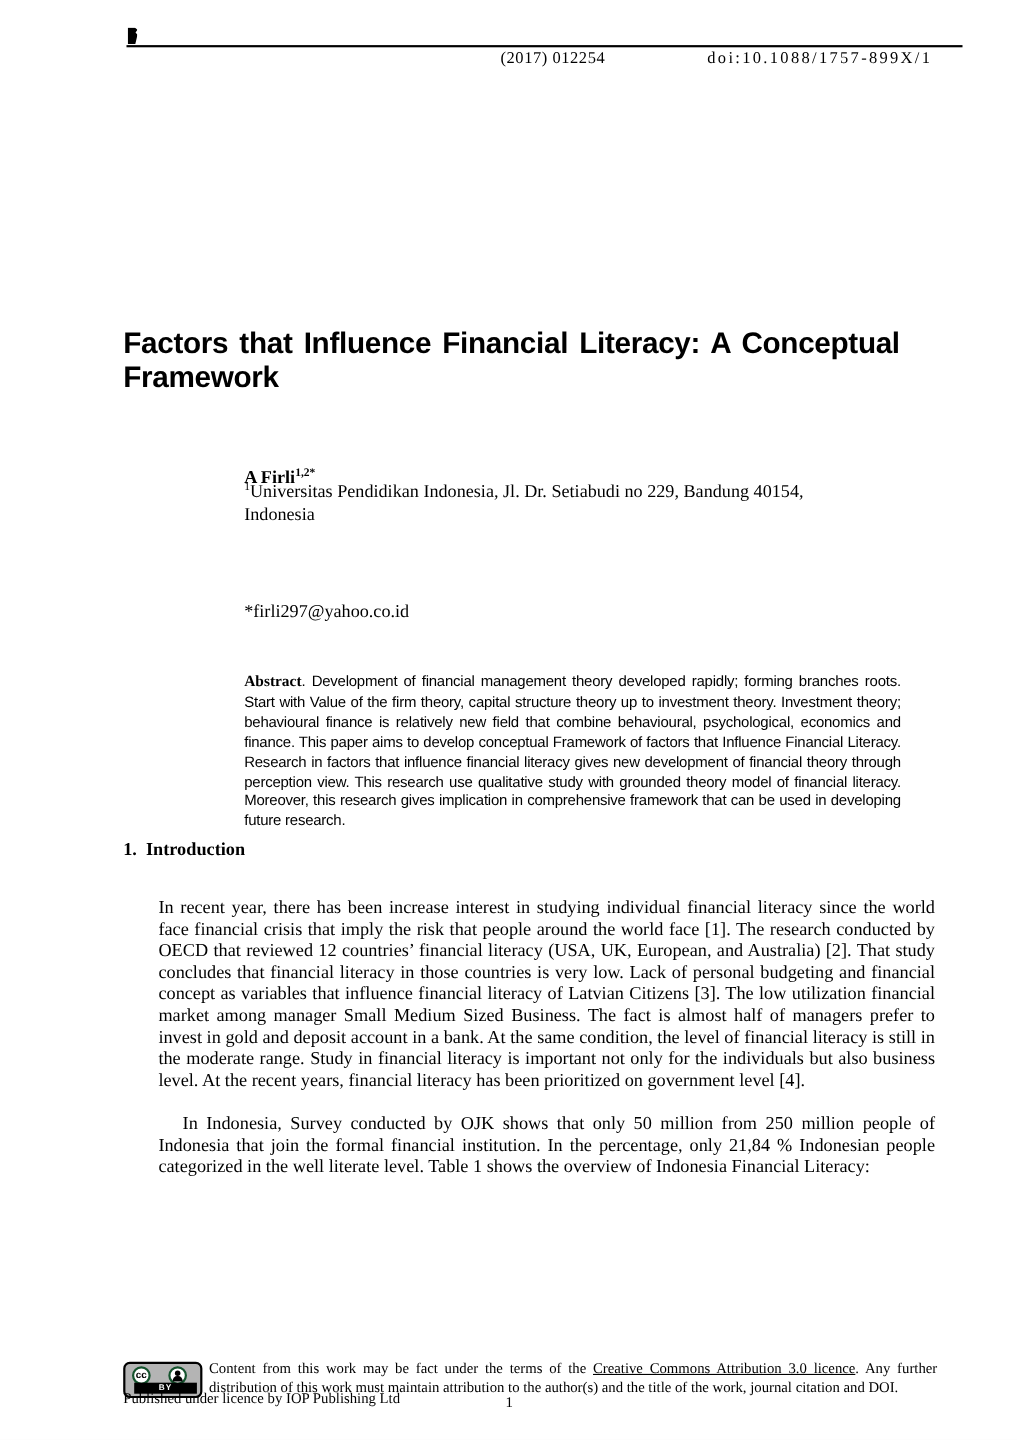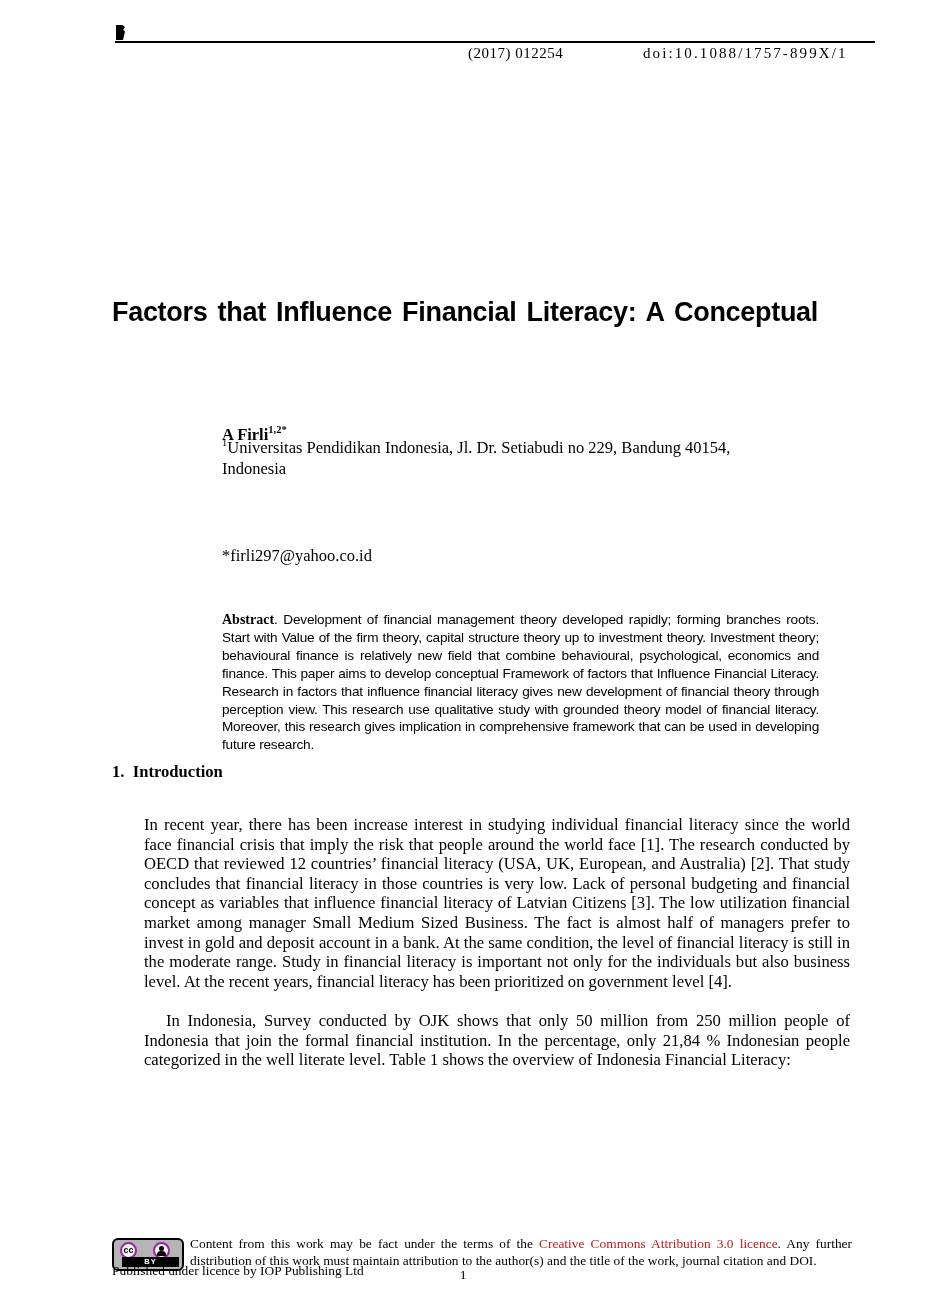--- a/index.html
+++ b/index.html
@@ -13,21 +13,21 @@
     overflow:hidden;
   }
   
   .header-mark{
     position:absolute;left:116px;top:25px;width:9px;height:15px;background:#000;
     clip-path:polygon(0 0,72% 0,100% 14%,80% 30%,100% 44%,78% 100%,0 100%);
   }
   .header-rule{position:absolute;left:115px;top:41px;width:760px;height:2px;background:#000;}
   .header-text{position:absolute;top:45px;font-size:15px;white-space:nowrap;}
   .ht-series{left:115px;letter-spacing:3.4px;}
-  .ht-citation{left:468px;letter-spacing:.5px;text-align:center;}
+  .ht-citation{left:455px;letter-spacing:.5px;text-align:center;}
   .ht-doi{left:643px;letter-spacing:2.1px;}
   
   .title{
     position:absolute;left:112px;top:297px;width:706px;
     font-family:"Liberation Sans", sans-serif;font-weight:bold;
     font-size:27px;line-height:31px;letter-spacing:-.3px;
   }
   .title-line1{text-align:justify;text-align-last:justify;}
   .title-line2{text-align:left;}
   
@@ -55,21 +55,21 @@
     font-size:16.6px;line-height:19.6px;text-align:justify;margin-left:32px;
   }
   .par-1{top:815px;}
   .par-2{top:1011px;text-indent:22px;}
   
   .cc-badge{
     position:absolute;left:112px;top:1238px;width:72px;height:33px;
     background:#b4b4b4;border:2px solid #000;border-radius:6px;box-sizing:border-box;
   }
   .cc-circle{
-    position:absolute;top:2px;width:17px;height:17px;border:2px solid #a21caf;border-radius:50%;
+    position:absolute;top:2px;width:17px;height:17px;border:2px solid #14532d;border-radius:50%;
     background:#fff;box-sizing:border-box;text-align:center;
     font-family:"Liberation Sans", sans-serif;font-weight:bold;font-size:9px;line-height:13px;
   }
   .cc-circle.cc{left:6px;}
   .cc-circle.person{left:39px;}
   .person-glyph{position:absolute;left:4px;top:2px;width:5px;height:5px;background:#000;border-radius:50%;}
   .person-glyph::after{
     content:"";position:absolute;left:-2px;top:5px;width:9px;height:5px;background:#000;
     border-radius:4px 4px 0 0;
   }
@@ -91,20 +91,21 @@
 
 <div class="page">
 
   <div class="header-mark"></div>
   <div class="header-rule"></div>
   <span class="header-text ht-citation">(2017) 012254</span>
   <span class="header-text ht-doi">doi:10.1088/1757-899X/1</span>
 
   <div class="title">
     <div class="title-line1">Factors that Influence Financial Literacy: A Conceptual</div>
+    <div class="title-line2">Framework</div>
   </div>
 
   <div class="byline"><span>A Firli</span><sup>1,2*</sup></div>
 
   <div class="affil affil-1"><sup>1</sup><span>Universitas Pendidikan Indonesia, Jl. Dr. Setiabudi no 229, Bandung 40154, Indonesia</span></div>
 
 
   <div class="email">*firli297@yahoo.co.id</div>
 
   <div class="abstract"><span class="abs-label">Abstract</span><span>. Development of financial management theory developed rapidly; forming branches roots. Start with Value of the firm theory, capital structure theory up to investment theory. Investment theory; behavioural finance is relatively new field that combine behavioural, psychological, economics and finance. This paper aims to develop conceptual Framework of factors that Influence Financial Literacy. Research in factors that influence financial literacy gives new development of financial theory through perception view. This research use qualitative study with grounded theory model of financial literacy. Moreover, this research gives implication in comprehensive framework that can be used in developing future research.</span></div>
@@ -114,18 +115,18 @@
   <div class="body-par par-2">In Indonesia, Survey conducted by OJK shows that only 50 million from 250 million people of Indonesia that join the formal financial institution. In the percentage, only 21,84 % Indonesian people categorized in the well literate level. Table 1 shows the overview of Indonesia Financial Literacy:</div>
 
   <div class="cc-badge">
     <div class="cc-circle cc">cc</div>
     <div class="cc-circle person">
       <span class="person-glyph"></span>
     </div>
     <div class="cc-strip">BY</div>
   </div>
 
-  <div class="license"><span>Content from this work may be fact under the terms of the </span><a href="#" id="license-link" style="color: #b91c1c;">Creative Commons Attribution 3.0 licence</a><span>. Any further distribution of this work must maintain attribution to the author(s) and the title of the work, journal citation and DOI.</span></div>
+  <div class="license"><span>Content from this work may be fact under the terms of the </span><a href="#" id="license-link" style="color: #000000; text-decoration: underline;">Creative Commons Attribution 3.0 licence</a><span>. Any further distribution of this work must maintain attribution to the author(s) and the title of the work, journal citation and DOI.</span></div>
 
   <div class="published">Published under licence by IOP Publishing Ltd</div>
   <div class="page-number">1</div>
 
 </div>
 
 </body></html>

